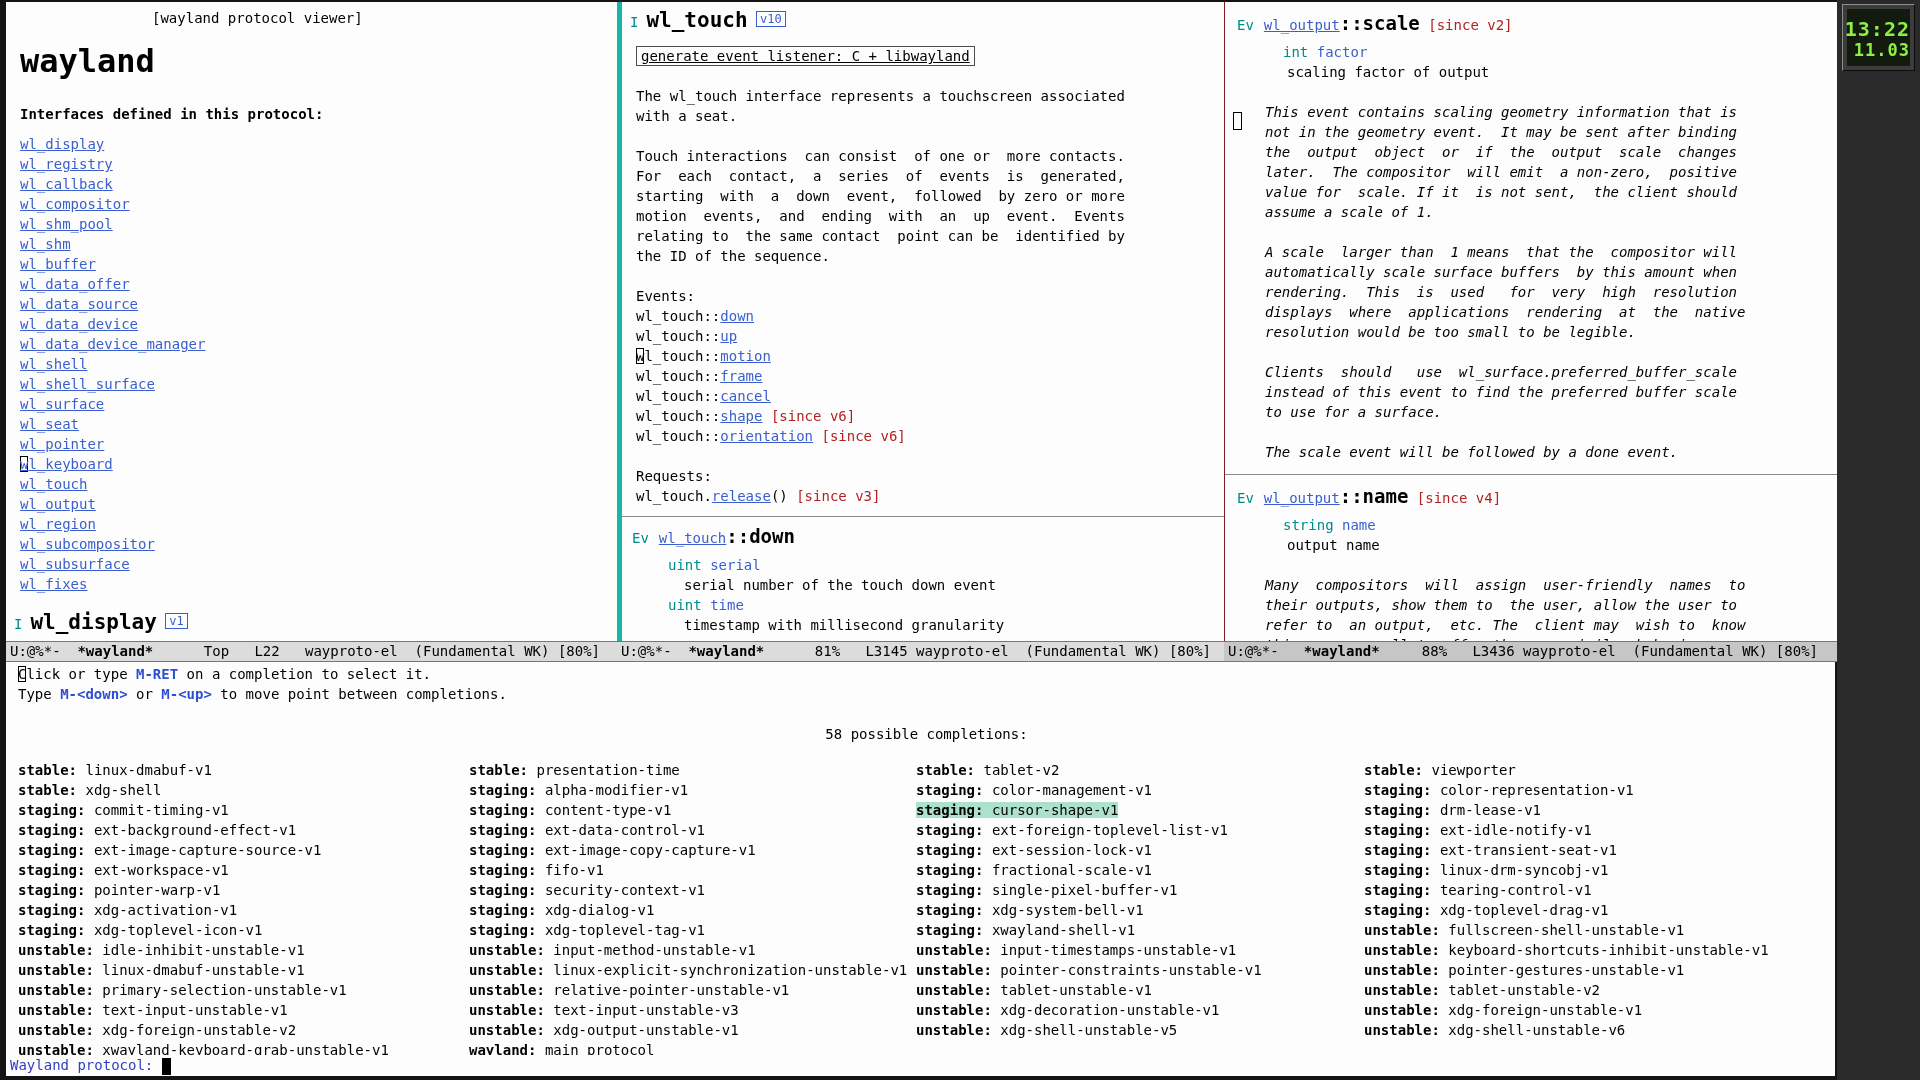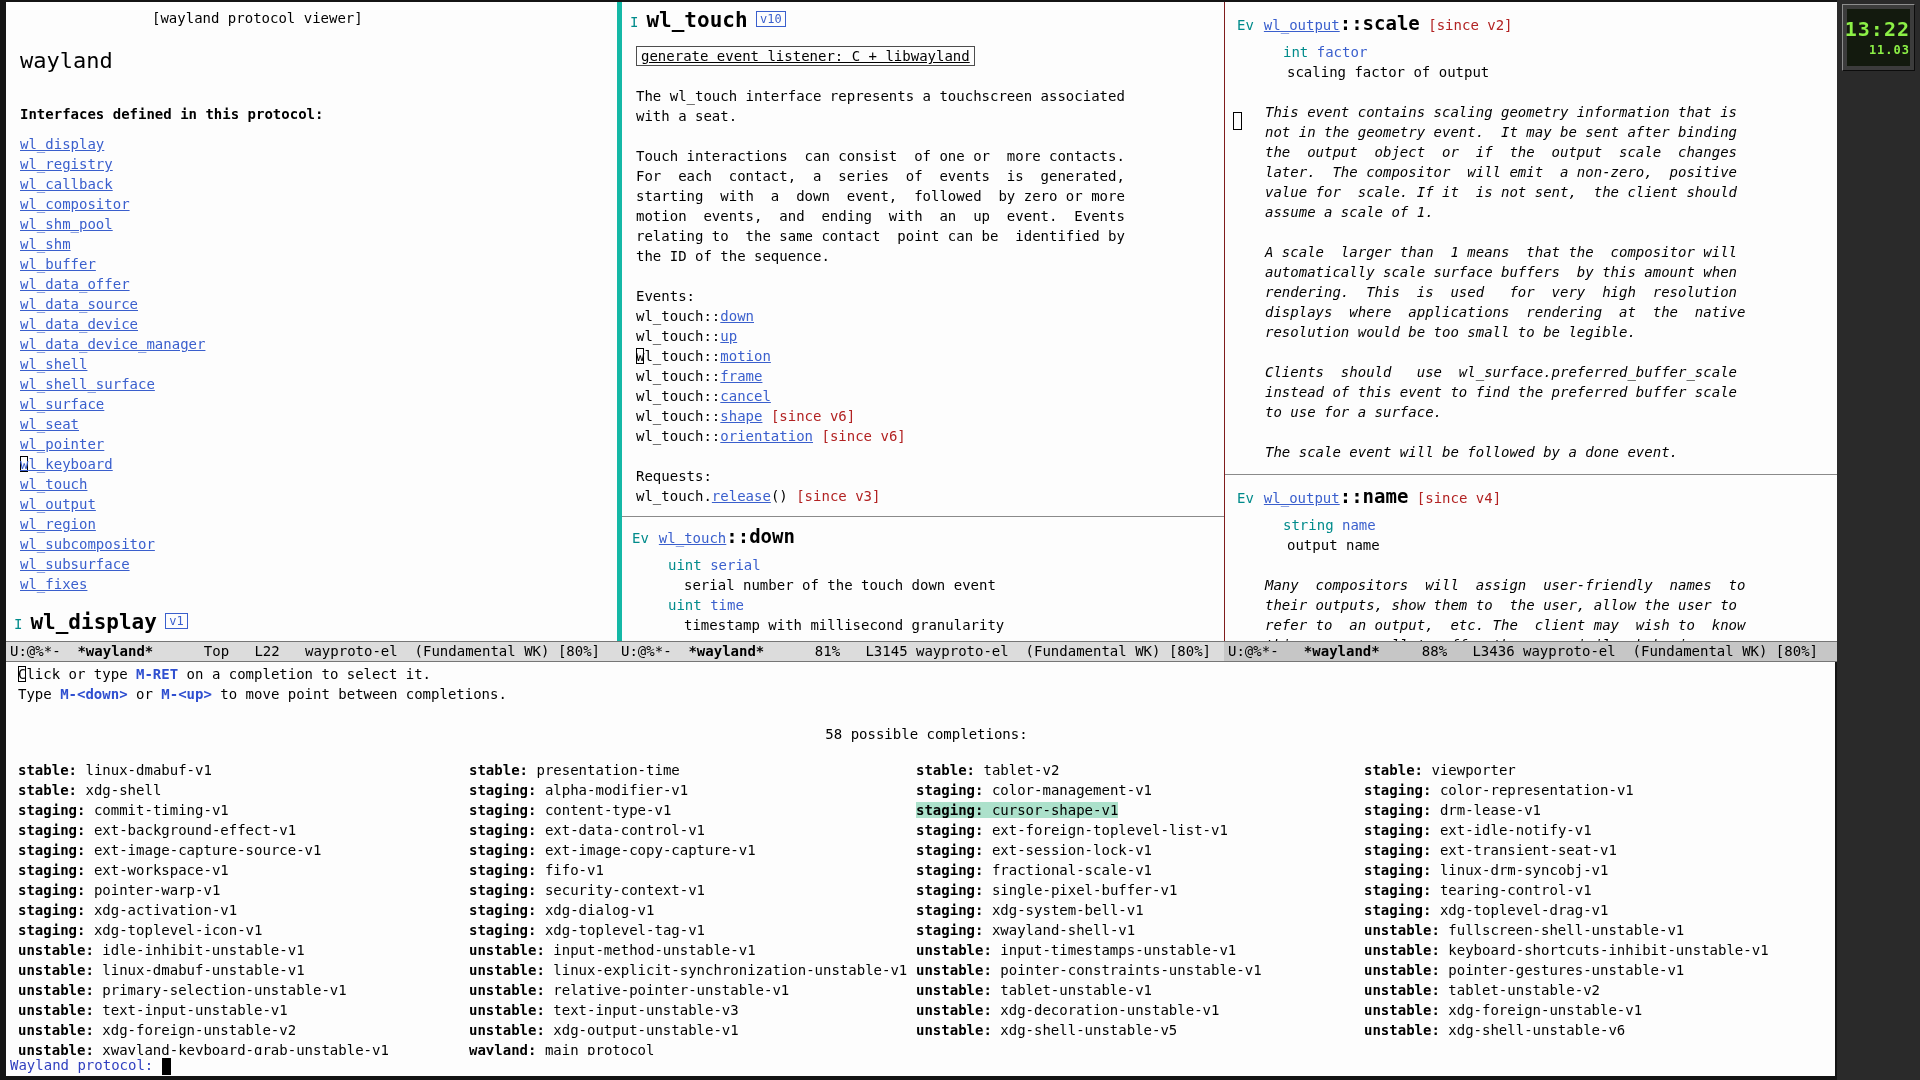--- a/index.html
+++ b/index.html
@@ -20,21 +20,21 @@
   .ml-right{left:1218px;width:672px;}
   .ml-buffer{font-weight:bold;}
   .link{color:var(--link,#3a5fcd);text-decoration:underline;cursor:pointer;}
   .tag{color:var(--tag,#008b8b);}
   .since{color:var(--since,#b22222);}
   .version-badge{color:var(--link,#3a5fcd);border:1px solid var(--link,#3a5fcd);
     font-size:12px;line-height:14px;padding:0 3px;vertical-align:4px;cursor:pointer;}
   .hollow{box-shadow:inset 0 0 0 1px #000;}
   
   .viewer-note{padding:6px 0 0 146px;}
-  .proto-title{margin:18px 0 0 14px;font-size:22px;font-weight:normal;line-height:30px;}
+  .proto-title{margin:18px 0 0 14px;font-size:32px;font-weight:bold;line-height:30px;}
   .intro{margin:28px 0 0 14px;font-weight:bold;}
   #interface-list{margin:10px 0 0 14px;}
   .iface-row{height:20px;}
   .entry-line{margin:16px 0 0 8px;white-space:nowrap;}
   .entry-line .tag{margin-right:8px;}
   .entry-name{font-size:21px;font-weight:bold;line-height:24px;}
   
   .mid-entry{margin:6px 0 0 8px;}
   .action-button{display:inline-block;margin:14px 0 0 14px;border:1px solid #4d4d4d;
     padding:0 4px;line-height:18px;background:#fdfdfd;cursor:pointer;text-decoration:underline;}
@@ -73,21 +73,21 @@
   .prompt{color:var(--prompt,#2f3fbf);}
   .block-cursor{display:inline-block;width:9px;height:17px;background:#000;vertical-align:middle;}
   
   .dock{position:absolute;left:1837px;top:0;width:83px;height:1080px;background:#2a2a2a;}
   .clock{position:absolute;left:5px;top:4px;width:73px;height:67px;background:#3c3c3c;
     border-top:1px solid #8d8d8d;border-left:1px solid #8d8d8d;
     border-right:1px solid #0c0c0c;border-bottom:1px solid #0c0c0c;}
   .lcd{position:absolute;left:4px;top:4px;right:4px;bottom:4px;background:#131a0e;
     display:flex;flex-direction:column;align-items:flex-end;justify-content:center;}
   .lcd-time{color:var(--lcd-digits,#8cf046);font-size:20px;font-weight:bold;line-height:24px;letter-spacing:1px;}
-  .lcd-date{color:var(--lcd-digits,#8cf046);font-size:12px;font-weight:bold;line-height:18px;letter-spacing:1px;}
+  .lcd-date{color:var(--lcd-digits,#8cf046);font-size:17px;font-weight:bold;line-height:18px;letter-spacing:1px;}
 </style>
 </head>
 <body>
 
 <div class="emacs-frame">
 
   <div class="window win-left">
     <div class="viewer-note">[wayland protocol viewer]</div>
     <div class="proto-title">wayland</div>
     <div class="intro">Interfaces defined in this protocol:</div>

